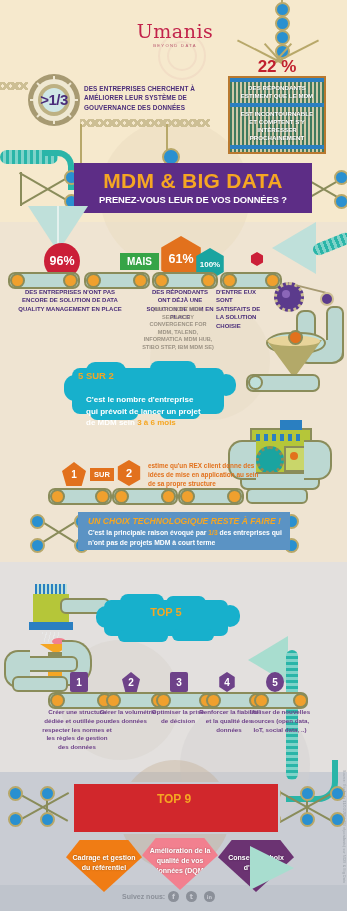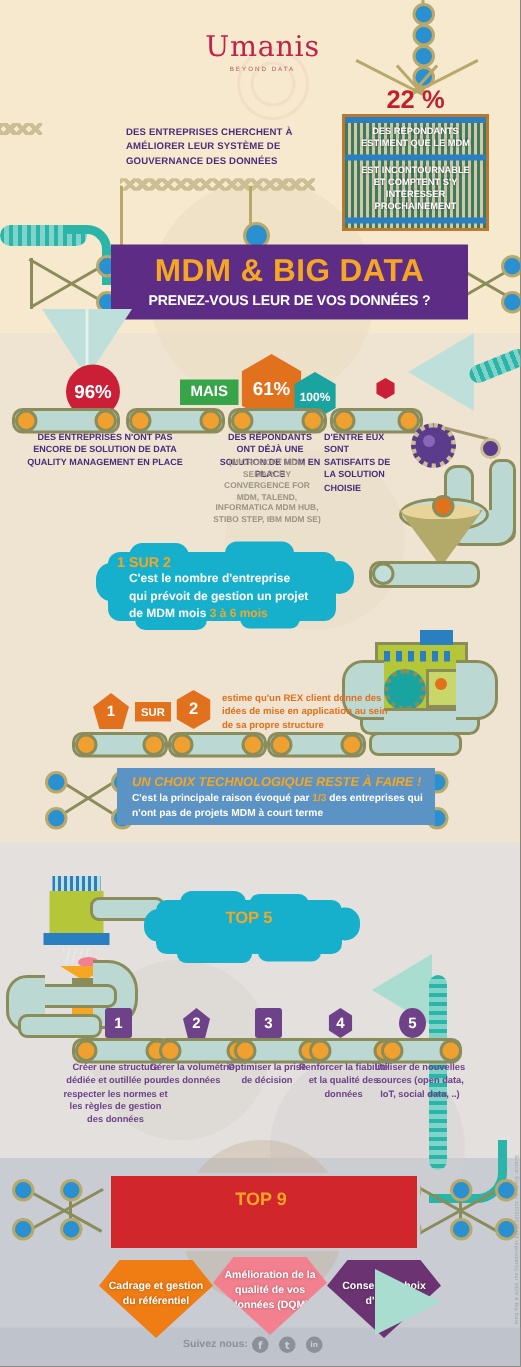--- a/index.html
+++ b/index.html
@@ -89,21 +89,21 @@
   
   .cloud{position:absolute;background:#17b0cc;}
   .cloud-main{left:72px;top:368px;width:152px;height:46px;border-radius:8px;}
   .cloud-b1{left:64px;top:375px;width:22px;height:26px;border-radius:11px;}
   .cloud-b2{left:216px;top:374px;width:20px;height:22px;border-radius:10px;}
   .cloud-b3{left:86px;top:362px;width:40px;height:18px;border-radius:9px;}
   .cloud-b4{left:150px;top:361px;width:46px;height:16px;border-radius:8px;}
   .cloud-b5{left:90px;top:406px;width:48px;height:14px;border-radius:7px;}
   .cloud-b6{left:160px;top:406px;width:40px;height:13px;border-radius:7px;}
   .cloud-title{position:absolute;left:78px;top:370px;color:#f5a623;font-size:9.5px;font-weight:bold;z-index:5;}
-  .cloud-body{position:absolute;left:86px;top:380px;width:146px;color:#fff;font-size:8px;font-weight:bold;
+  .cloud-body{position:absolute;left:86px;top:394px;width:146px;color:#fff;font-size:8px;font-weight:bold;
     line-height:1.45;z-index:5;}
   .hl-orange{color:#f5a623;}
 
   
   .pent1{position:absolute;left:62px;top:462px;width:24px;height:24px;background:#e2711d;
     clip-path:polygon(50% 0%,100% 38%,82% 100%,18% 100%,0% 38%);
     display:flex;align-items:center;justify-content:center;color:#fff;font-weight:bold;font-size:10px;}
   .sur-lbl{position:absolute;left:90px;top:468px;background:#e2711d;color:#fff;font-weight:bold;
     font-size:7.5px;padding:2px 4px;}
   .pent2{position:absolute;left:116px;top:460px;width:26px;height:26px;background:#e2711d;
@@ -215,20 +215,31 @@
       <div class="sign-txt">ESTIMENT QUE LE MDM</div>
       <div class="sign-bar b2"></div>
       <div class="sign-txt">EST INCONTOURNABLE</div>
       <div class="sign-txt">ET COMPTENT S'Y</div>
       <div class="sign-txt">INTÉRESSER</div>
       <div class="sign-txt">PROCHAINEMENT</div>
       <div class="sign-bar b3"></div>
     </div>
   </div>
 
+  <div class="gear-badge">
+    <div class="gear-ring"></div>
+    <div class="gear-spoke" style="transform:rotate(0deg);"></div>
+    <div class="gear-spoke" style="transform:rotate(45deg);"></div>
+    <div class="gear-spoke" style="transform:rotate(90deg);"></div>
+    <div class="gear-spoke" style="transform:rotate(135deg);"></div>
+    <div class="gear-ring2"></div>
+    <div class="gear-ring3"></div>
+    <div class="gear-core"></div>
+    <div class="third-text">&gt;1/3</div>
+  </div>
   <div class="gear-note">DES ENTREPRISES CHERCHENT À AMÉLIORER LEUR SYSTÈME DE GOUVERNANCE DES DONNÉES</div>
 
   <div class="abs" style="left:0;top:82px;width:28px;height:8px;
     background:repeating-linear-gradient(135deg,#cdbf94 0 3px,transparent 3px 6px),
                repeating-linear-gradient(45deg,#cdbf94 0 3px,transparent 3px 6px);"></div>
   <div class="abs" style="left:80px;top:119px;width:130px;height:8px;
     background:repeating-linear-gradient(135deg,#cdbf94 0 3px,transparent 3px 6px),
                repeating-linear-gradient(45deg,#cdbf94 0 3px,transparent 3px 6px);"></div>
   <div class="abs" style="left:80px;top:124px;width:2px;height:46px;background:#b8a86a;"></div>
   <div class="abs" style="left:166px;top:124px;width:2px;height:26px;background:#b8a86a;"></div>
@@ -304,25 +315,25 @@
   <div class="roller" style="left:288px;top:330px;background:#e2711d;"></div>
   <div class="abs" style="left:288px;top:376px;width:12px;height:10px;background:#2a7fc1;"></div>
 
   <div class="cloud cloud-b3"></div>
   <div class="cloud cloud-b4"></div>
   <div class="cloud cloud-b1"></div>
   <div class="cloud cloud-b2"></div>
   <div class="cloud cloud-main"></div>
   <div class="cloud cloud-b5"></div>
   <div class="cloud cloud-b6"></div>
-  <div class="cloud-title">1 SUR 2</div>
+  <div class="cloud-title">5 SUR 2</div>
   <div class="cloud-body">
     <span>C'est le nombre d'entreprise</span><br>
-    <span>qui prévoit de gestion un projet</span><br>
-    <span>de MDM mois </span><span class="hl-orange">3 à 6 mois</span>
+    <span>qui prévoit de lancer un projet</span><br>
+    <span>de MDM sein </span><span class="hl-orange">3 à 6 mois</span>
   </div>
 
   <div class="pipe" style="left:246px;top:374px;width:70px;height:14px;border-radius:7px;"></div>
   <div class="roller" style="left:248px;top:375px;background:#bfe0da;"></div>
   <div class="abs" style="left:250px;top:428px;width:58px;height:48px;background:#b5c639;border:2px solid #8a8c5a;"></div>
   <div class="abs" style="left:280px;top:420px;width:22px;height:10px;background:#2a7fc1;"></div>
   <div class="abs" style="left:256px;top:434px;width:46px;height:7px;
     background:repeating-linear-gradient(90deg,#2a7fc1 0 4px,#b5c639 4px 8px);"></div>
   <div class="cog" style="left:256px;top:446px;width:22px;height:22px;background:#1aa4a0;border:3px dotted #8a8c5a;"></div>
   <div class="abs" style="left:284px;top:446px;width:20px;height:22px;background:#c9d66a;border:2px solid #8a8c5a;"></div>

